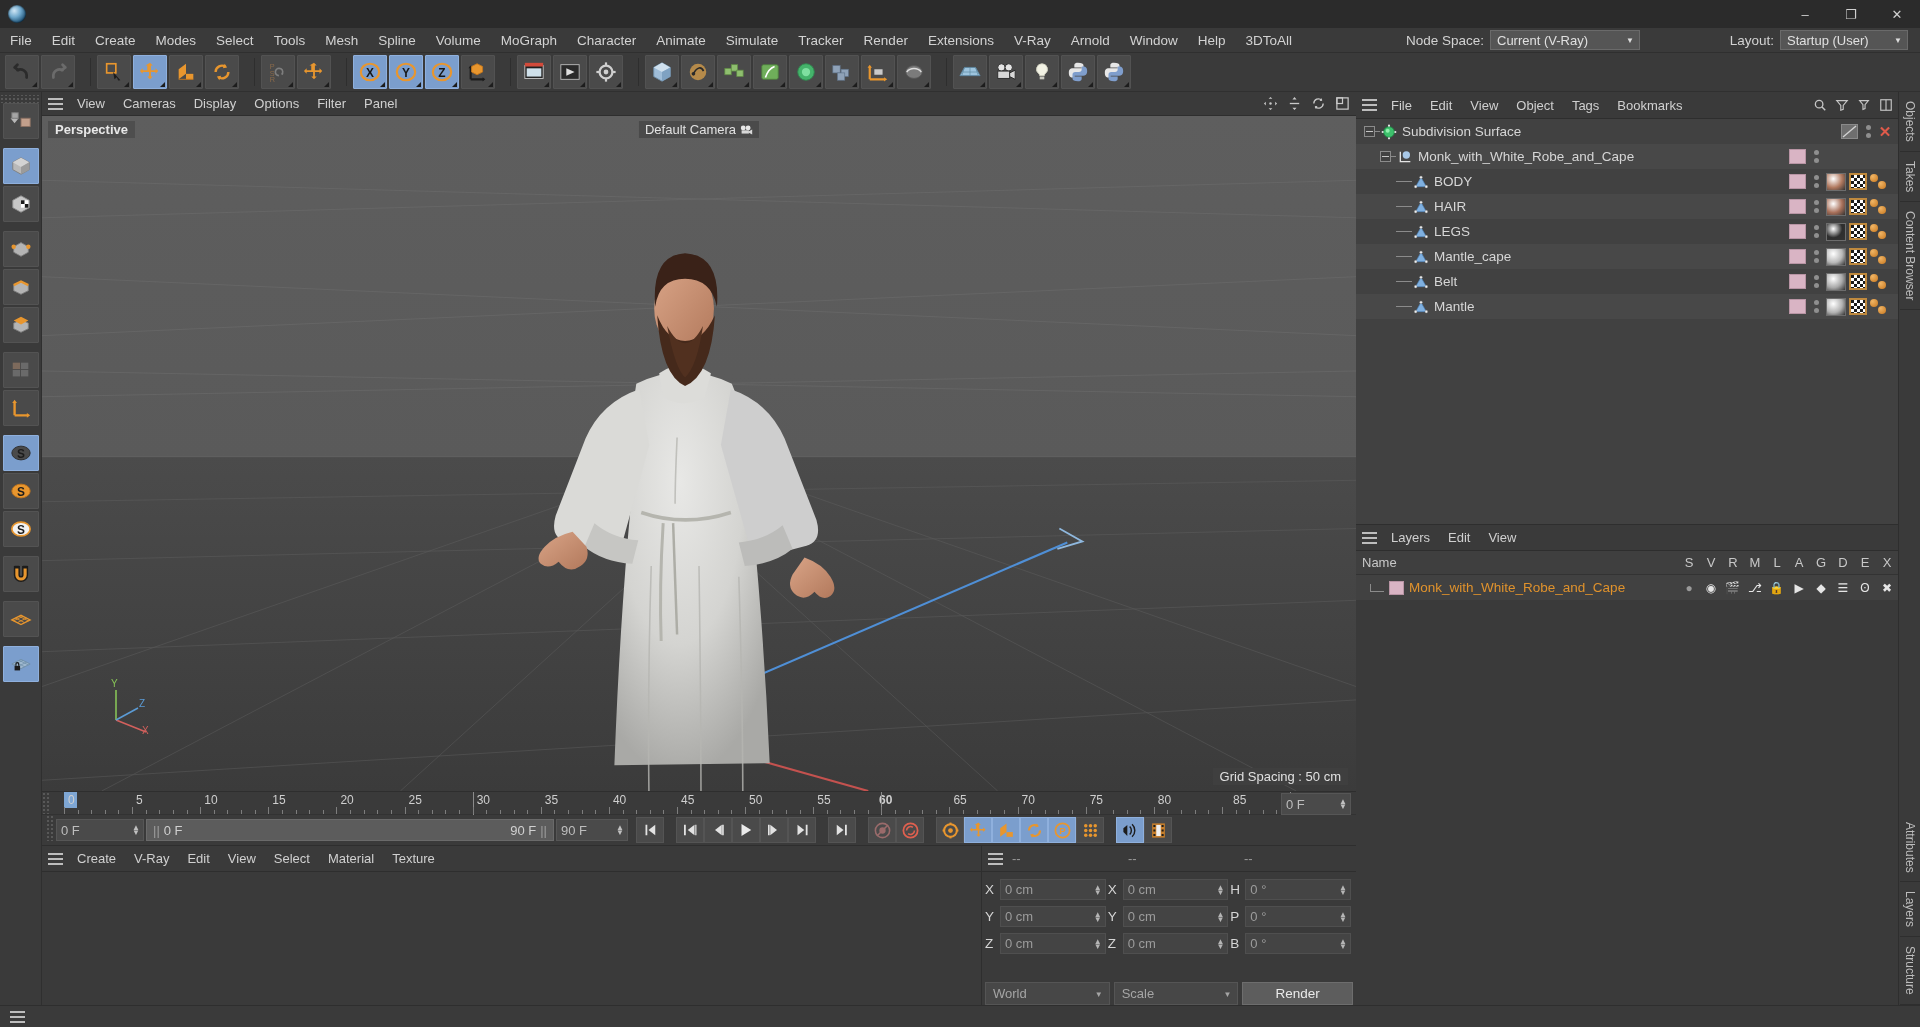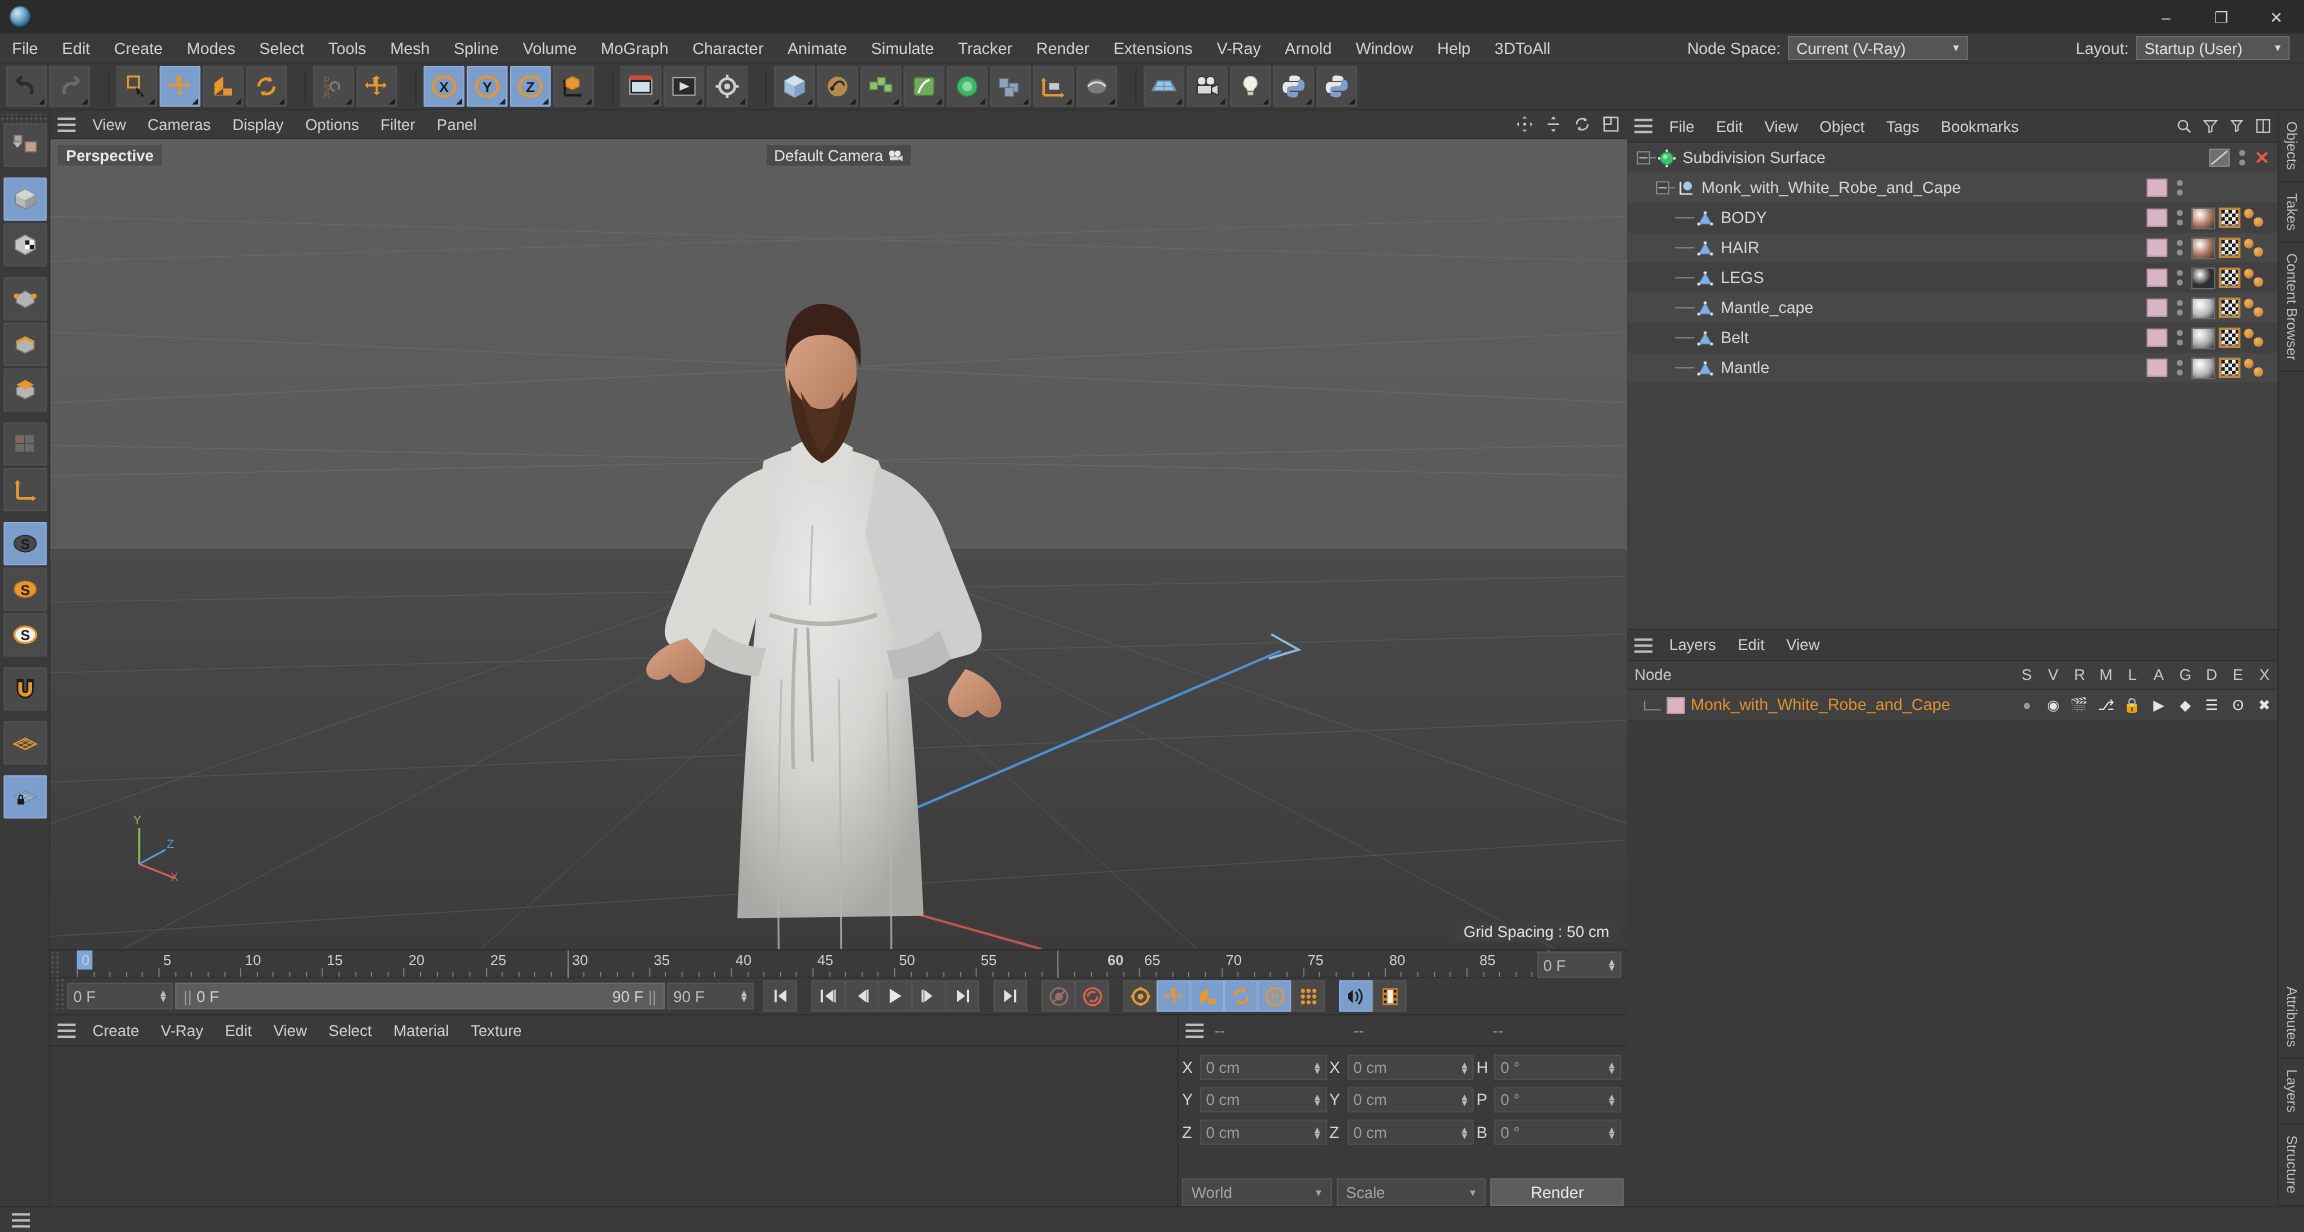--- a/index.html
+++ b/index.html
@@ -770,21 +770,21 @@
           <div class="tl-tick" style="left: 222.333px;">15</div>
           <div class="tl-tick" style="left: 290.444px;">20</div>
           <div class="tl-tick" style="left: 358.556px; text-align: right;">25</div>
           <div class="tl-tick" style="left: 426.667px;">30</div>
           <div class="tl-green" style="left: 422.667px;"></div>
           <div class="tl-tick" style="left: 494.778px;">35</div>
           <div class="tl-tick" style="left: 562.889px;">40</div>
           <div class="tl-tick" style="left: 631px;">45</div>
           <div class="tl-tick" style="left: 699.111px;">50</div>
           <div class="tl-tick" style="left: 767.222px;">55</div>
-          <div class="tl-tick" style="left: 873px; font-weight: bold;">60</div>
+          <div class="tl-tick" style="left: 829px; font-weight: bold;">60</div>
           <div class="tl-green" style="left: 831.333px;"></div>
           <div class="tl-tick" style="left: 903.444px;">65</div>
           <div class="tl-tick" style="left: 971.556px;">70</div>
           <div class="tl-tick" style="left: 1039.67px;">75</div>
           <div class="tl-tick" style="left: 1107.78px;">80</div>
           <div class="tl-tick" style="left: 1183px;">85</div>
           <div class="tl-tick" style="left: 1244px;">90</div>
           <div class="tl-green" style="left: 1240px;"></div>
           <div class="tl-minor" style="left: 14px; height: 7px;"></div>
           <div class="tl-minor" style="left: 27.6222px; height: 4px;"></div>
@@ -1466,21 +1466,21 @@
           <i></i>
           <i></i>
         </div>
       <div id="lp-menu" style="display:flex;">
           <div class="mi">Layers</div>
           <div class="mi">Edit</div>
           <div class="mi">View</div>
         </div>
     </div>
     <div class="lp-head">
-      <div class="nm">Node</div>
+      <div class="nm">Name</div>
       <div id="lp-cols" style="display:flex;">
           <div class="col">S</div>
           <div class="col">V</div>
           <div class="col">R</div>
           <div class="col">M</div>
           <div class="col">L</div>
           <div class="col">A</div>
           <div class="col">G</div>
           <div class="col">D</div>
           <div class="col">E</div>

